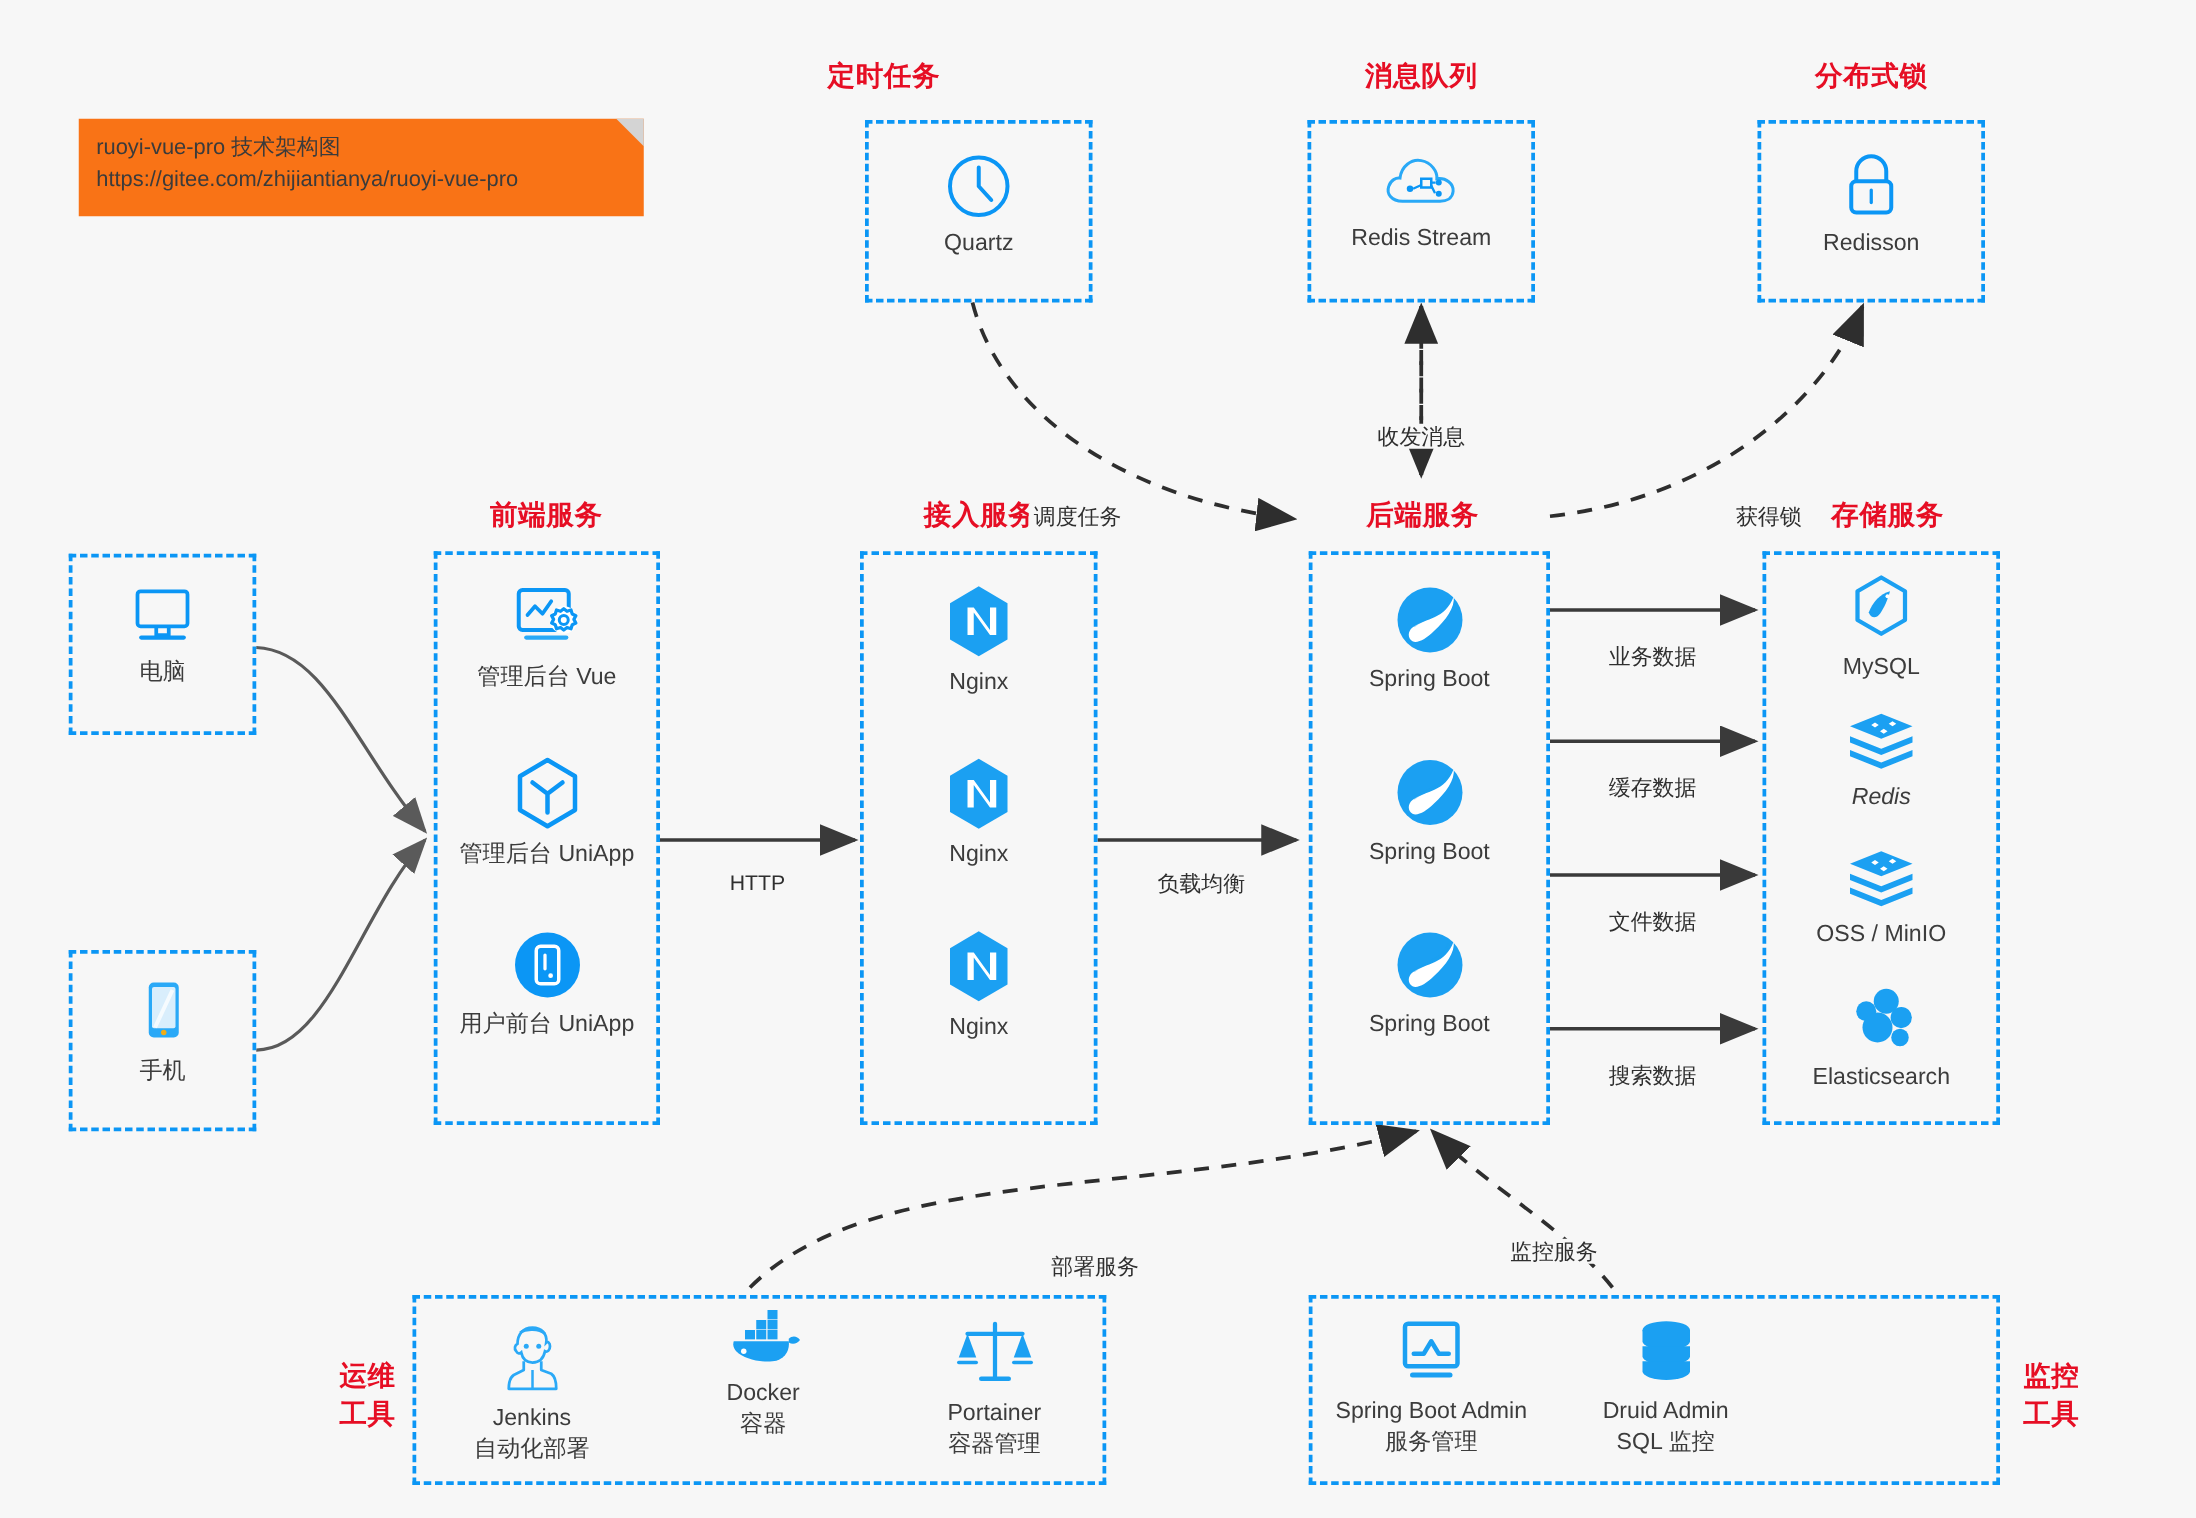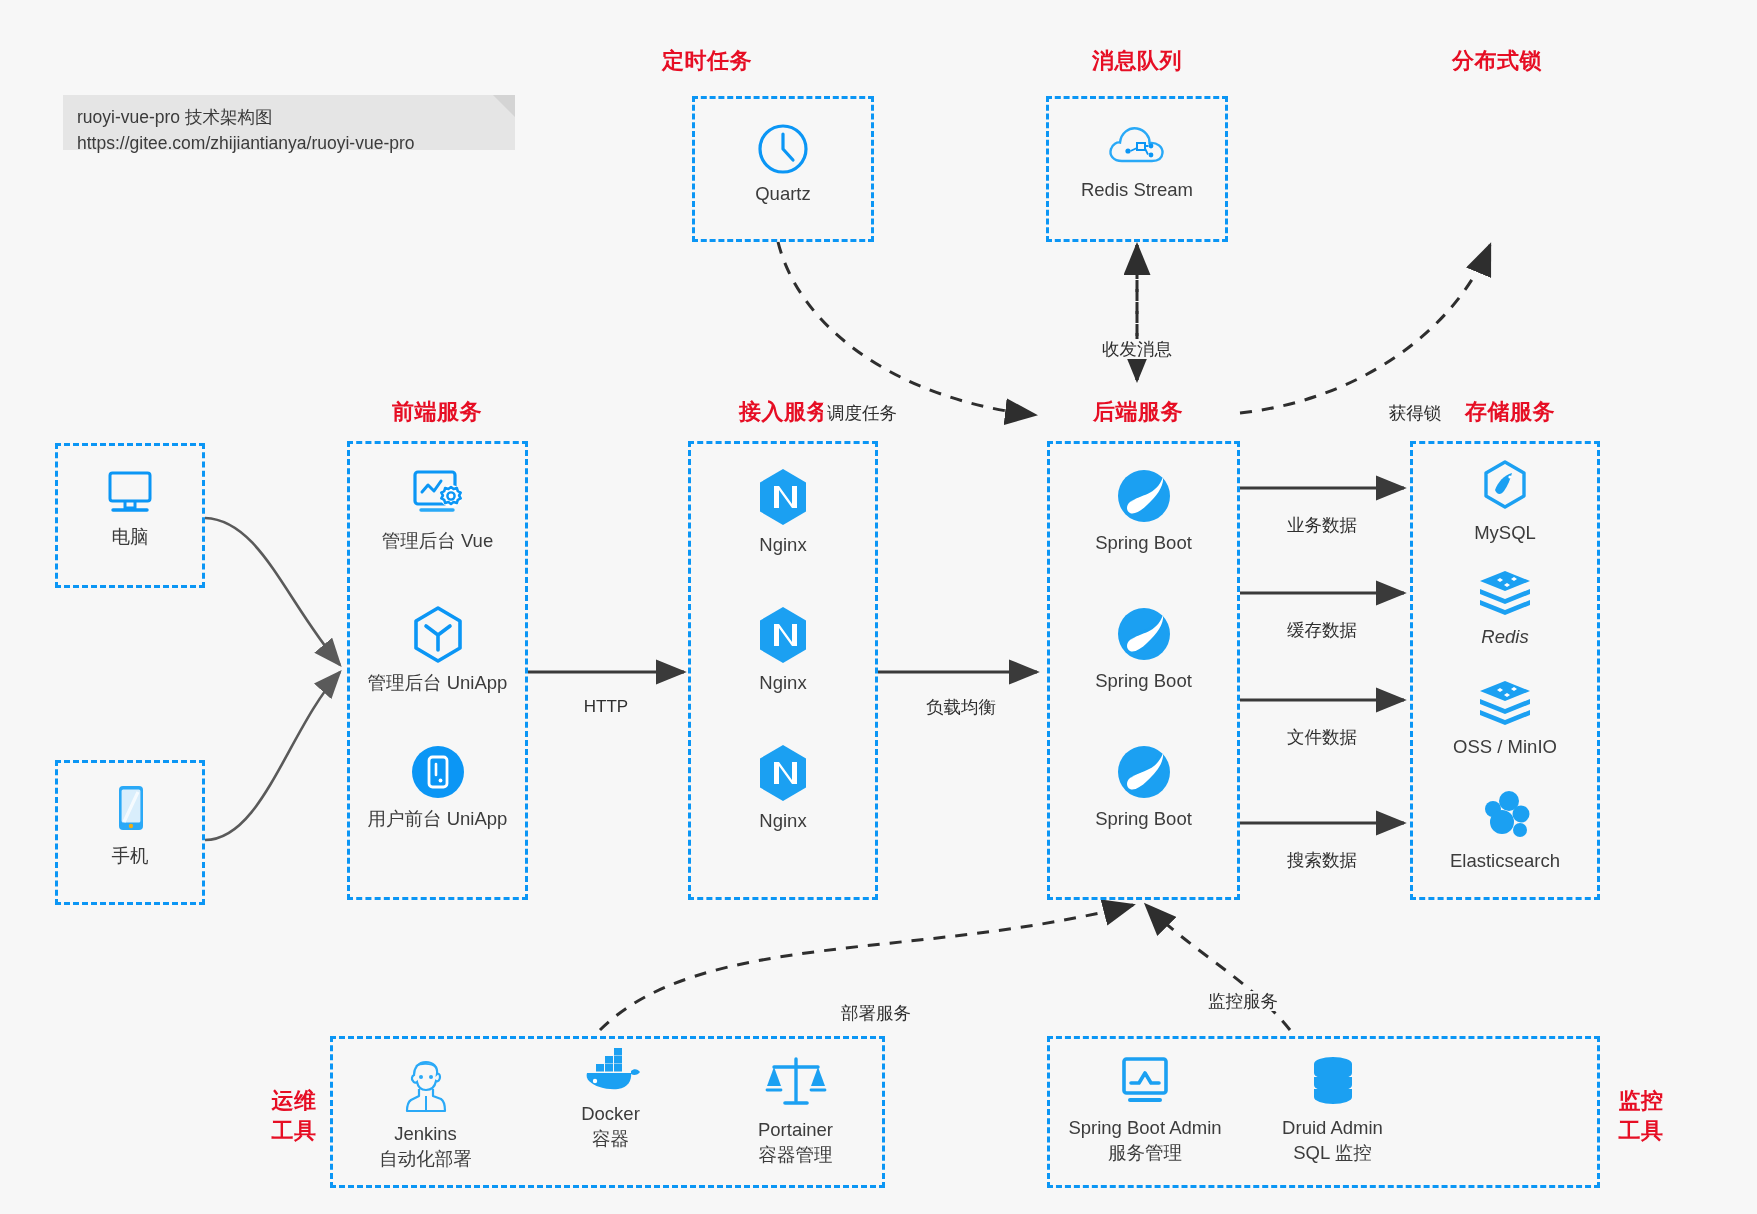--- a/index.html
+++ b/index.html
@@ -22,22 +22,22 @@
     left: 0; top: 0;
     width: 1757px;
     height: 1214px;
     pointer-events: none;
   }
 
   
   .note {
     position: absolute;
     left: 63px; top: 95px;
-    width: 452px; height: 55px;
-    background: #e5e5e5;
+    width: 452px; height: 78px;
+    background: #f97316;
     box-sizing: border-box;
     padding: 9px 14px 0 14px;
   }
   .note .fold {
     position: absolute;
     right: 0; top: 0;
     width: 0; height: 0;
     border-left: 22px solid transparent;
     border-top: 22px solid #d4d4d4;
   }
@@ -176,20 +176,30 @@
         <circle cx="22" cy="30" r="2.6" fill="#0b96f5"></circle>
         <circle cx="45" cy="25" r="2.4" fill="#0b96f5"></circle>
         <circle cx="45" cy="34" r="2.4" fill="#0b96f5"></circle>
         <path d="M24.5 30 L31 27 M39 25 L42.5 25 M39 27.5 L42 33.5" stroke="#0b96f5" stroke-width="1.8" fill="none"></path>
       </svg>
       <div class="cap">Redis Stream</div>
     </div>
   </div>
 
   <div class="grp-title" style="left:1497px; top:46px; width:120px; transform:translateX(-50%);">分布式锁</div>
+  <div class="box" style="left:1406px; top:96px; width:182px; height:146px;">
+    <div class="node" style="top:20px;">
+      <svg class="ico" width="56" height="58" viewBox="0 0 56 58">
+        <path d="M16 27 L16 18 A12 12 0 0 1 40 18 L40 27" fill="none" stroke="#0b96f5" stroke-width="3.2"></path>
+        <rect x="12" y="26" width="32" height="25" rx="4" fill="none" stroke="#0b96f5" stroke-width="3.2"></rect>
+        <path d="M28 33 L28 43" stroke="#0b96f5" stroke-width="2.6" stroke-linecap="round"></path>
+      </svg>
+      <div class="cap">Redisson</div>
+    </div>
+  </div>
 
   <div class="box" style="left:55px; top:443px; width:150px; height:145px;">
     <div class="node" style="top:18px;">
       <svg class="ico" width="60" height="56" viewBox="0 0 60 56">
         <rect x="10" y="9" width="40" height="28" rx="2.5" fill="none" stroke="#0b96f5" stroke-width="3"></rect>
         <path d="M25 37 L25 44 L35 44 L35 37" fill="none" stroke="#0b96f5" stroke-width="3"></path>
         <path d="M13 46 L47 46" stroke="#0b96f5" stroke-width="3.4" stroke-linecap="round"></path>
       </svg>
       <div class="cap">电脑</div>
     </div>

